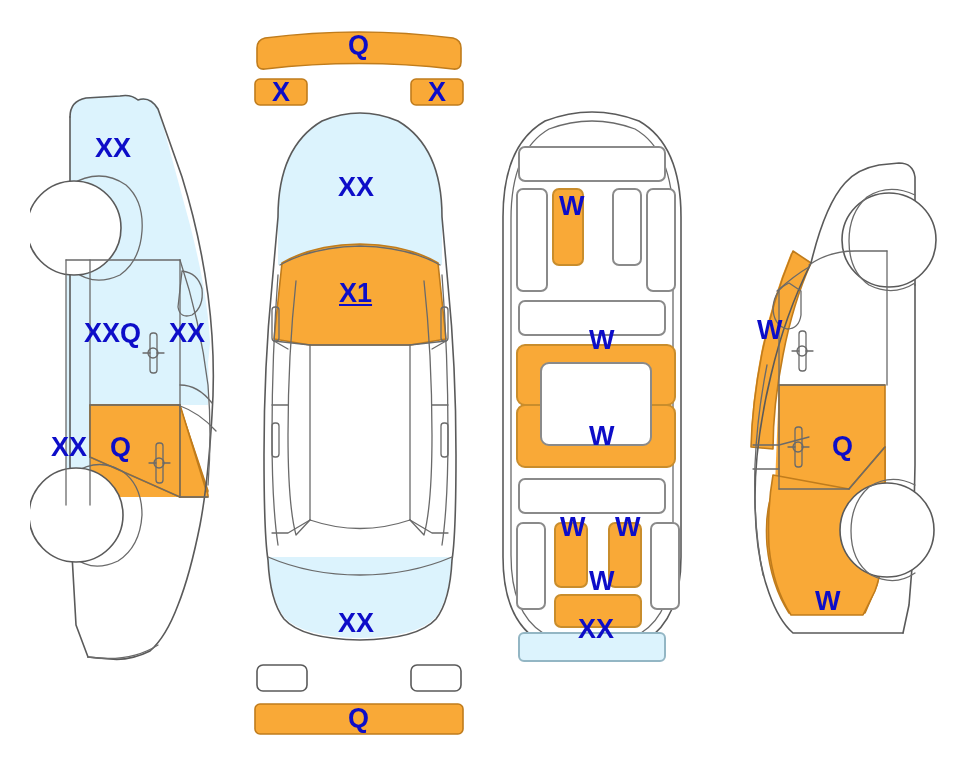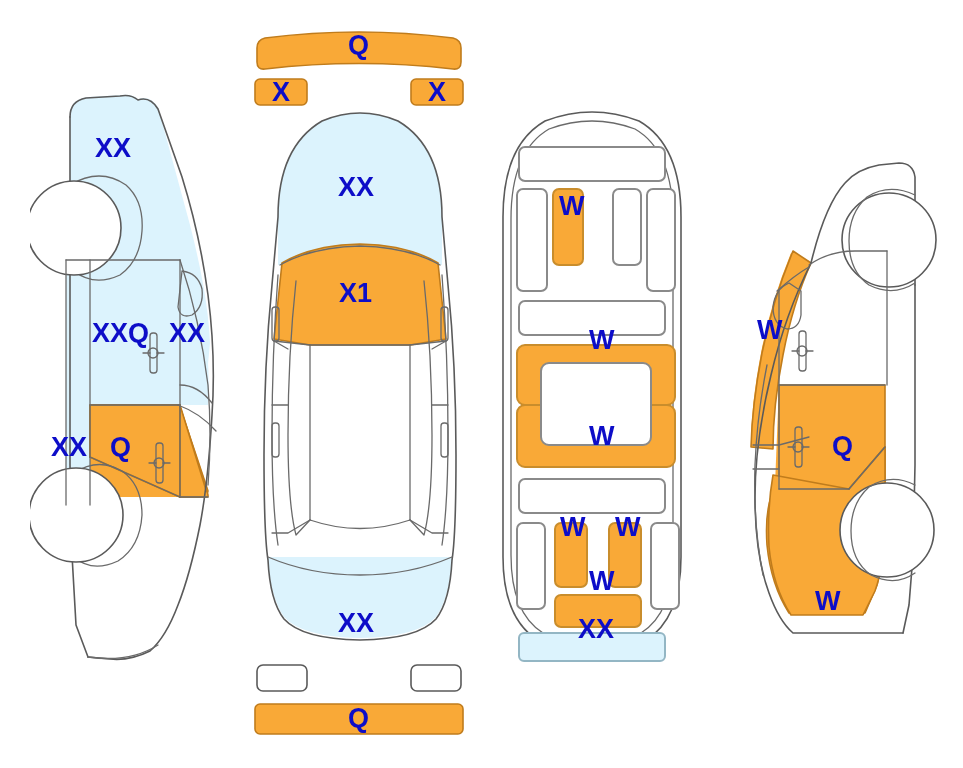--- a/index.html
+++ b/index.html
@@ -144,21 +144,21 @@
     <g class="outline-thin">
       <rect x="126" y="358" width="7" height="40" rx="3"></rect>
       <path d="M119 378 L126 378 M133 378 L140 378"></path>
       <circle cx="129" cy="378" r="5" fill="none"></circle>
     </g>
 
     <path class="outline-thin" d="M58 572 Q100 578 128 560"></path>
   </svg>
 
   <span class="lbl" style="left:95px; top:135px;">XX</span>
-  <span class="lbl" style="left:92px; top:320px;">XXQ</span>
+  <span class="lbl" style="left:84px; top:320px;">XXQ</span>
   <span class="lbl" style="left:169px; top:320px;">XX</span>
   <span class="lbl" style="left:51px; top:434px;">XX</span>
   <span class="lbl" style="left:110px; top:434px;">Q</span>
 
   <svg class="panel" style="left:253px; top:26px;" width="212" height="46" viewBox="0 0 212 46">
     <path class="fill-orange" d="M4 22 Q4 14 12 12 Q106 0 200 12 Q208 14 208 22 L208 36
              Q208 44 200 43 Q106 32 12 43 Q4 44 4 36 Z"></path>
   </svg>
   <span class="lbl" style="left:348px; top:32px;">Q</span>
 
@@ -213,21 +213,21 @@
     <path class="outline-thin" d="M18 452 Q60 470 110 470 Q160 470 202 452"></path>
 
     <g class="outline-thin">
       <rect x="22" y="202" width="7" height="34" rx="3"></rect>
       <rect x="22" y="318" width="7" height="34" rx="3"></rect>
       <rect x="191" y="202" width="7" height="34" rx="3"></rect>
       <rect x="191" y="318" width="7" height="34" rx="3"></rect>
     </g>
   </svg>
   <span class="lbl" style="left:338px; top:174px;">XX</span>
-  <span class="lbl" style="left:339px; top:280px;">X1</span>
+  <span class="lbl" style="left:339px; top:280px;text-decoration:underline;">X1</span>
   <span class="lbl" style="left:338px; top:610px;">XX</span>
 
   <svg class="panel" style="left:255px; top:663px;" width="54" height="30" viewBox="0 0 54 30">
     <rect class="fill-white" x="2" y="2" width="50" height="26" rx="6"></rect>
   </svg>
   <svg class="panel" style="left:409px; top:663px;" width="54" height="30" viewBox="0 0 54 30">
     <rect class="fill-white" x="2" y="2" width="50" height="26" rx="6"></rect>
   </svg>
 
   <svg class="panel" style="left:253px; top:702px;" width="212" height="34" viewBox="0 0 212 34">

